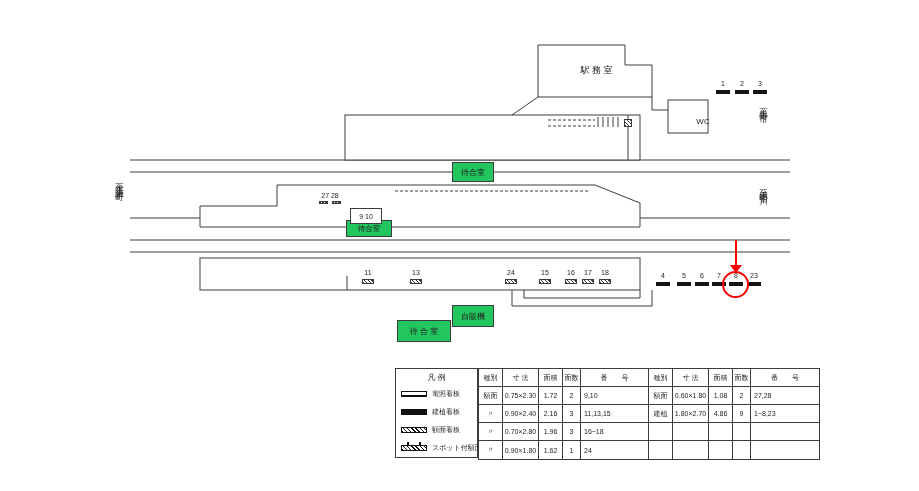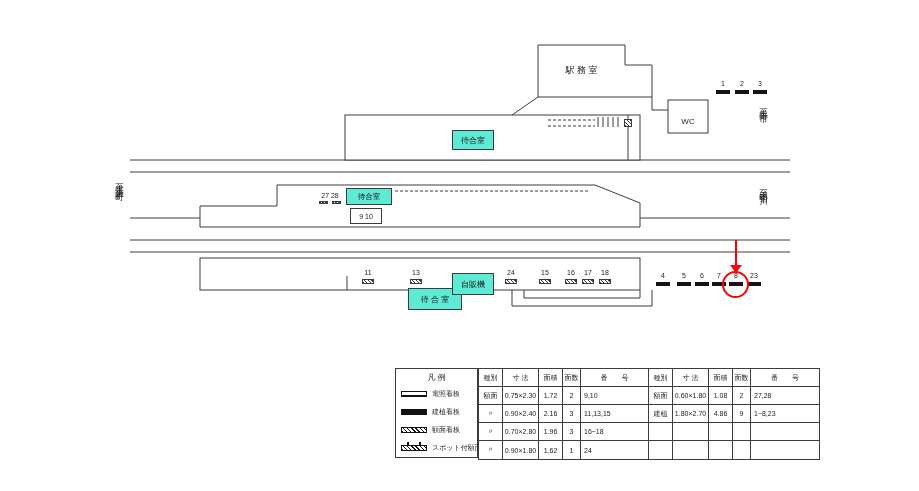--- a/index.html
+++ b/index.html
@@ -4,27 +4,27 @@
 <style>
   html,body { margin:0; padding:0; background:#ffffff; }
   .canvas {
     position:relative; width:919px; height:491px; background:#ffffff;
     font-family:"Liberation Sans", sans-serif; color:#222; overflow:hidden;
   }
   svg.layer { position:absolute; left:0; top:0; }
 
   
   .roombox {
-    position:absolute; border:1px solid #3c3c3c; background:#5eead4;
+    position:absolute; border:1px solid #3c3c3c; background:#22c55e;
     display:flex; align-items:center; justify-content:center;
-    font-size:8px; white-space:nowrap; z-index:3;
+    font-size:8px; white-space:nowrap; z-index:3;margin-top:32px;
   }
   .plainlabel {
     position:absolute; display:flex; align-items:center; justify-content:center;
-    font-size:9px; white-space:nowrap; z-index:3;
+    font-size:9px; white-space:nowrap; z-index:3;padding-left:15px;
   }
 
   
   .vlabel {
     position:absolute; writing-mode:vertical-rl; text-orientation:upright;
     font-size:8.5px; letter-spacing:2px; z-index:3; white-space:nowrap;
   }
 
   
   .marker { position:absolute; width:18px; display:flex; flex-direction:column; align-items:center; z-index:4; }
@@ -142,21 +142,21 @@
       <path d="M512,290 L512,306 L652,306 L652,290"></path>
       <path d="M524,290 L524,298 L640,298 L640,290"></path>
     </g>
   </svg>
 
   <div class="plainlabel" style="left:538px; top:61px; width:87px; height:18px;">駅 務 室</div>
   <div class="plainlabel" style="left:668px; top:100px; width:40px; height:42px; font-size:8px;">WC</div>
 
   <div class="roombox" style="left:452px; top:130px; width:40px; height:18px;">待合室</div>
   <div class="roombox" style="left:346px; top:188px; width:44px; height:15px; font-size:7.5px;">待合室</div>
-  <div class="roombox" style="left:408px; top:288px; width:52px; height:20px;">待 合 室</div>
+  <div class="roombox" style="left:397px; top:288px; width:52px; height:20px;">待 合 室</div>
   <div class="roombox" style="left:452px; top:273px; width:40px; height:20px;">自販機</div>
 
   <div class="vlabel" style="left:758px; top:101px; height:52px;">至上野市</div>
   <div class="vlabel" style="left:114px; top:176px; height:72px;">至大阪上本町</div>
   <div class="vlabel" style="left:758px; top:182px; height:62px;">至伊勢中川</div>
 
   <div class="marker" style="left:714px; top:79px;">
     <div class="m-num">1</div>
     <div class="bar-solid"></div>
   </div>

